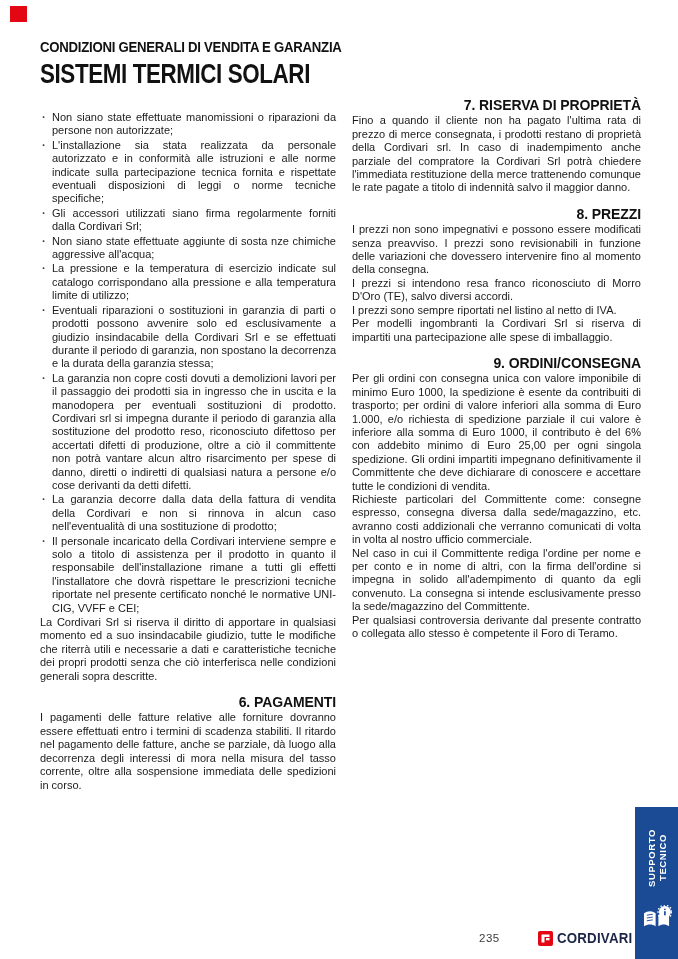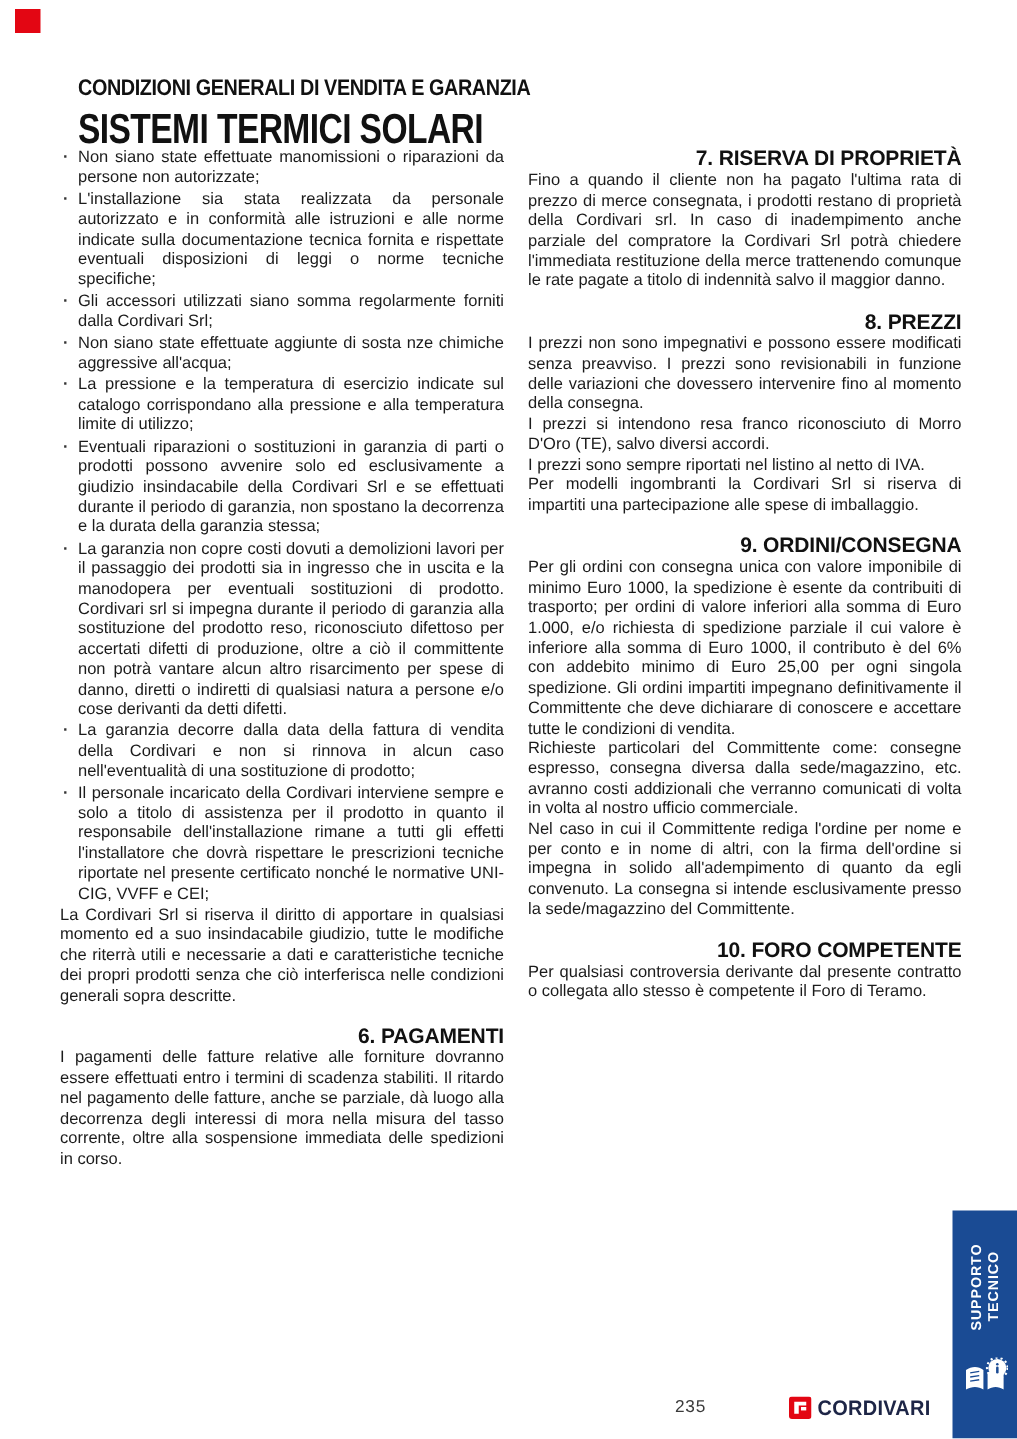--- a/index.html
+++ b/index.html
@@ -12,55 +12,55 @@
   html,body{background:#ffffff;}
   body{
     width:678px;height:959px;position:relative;overflow:hidden;
     font-family:"Liberation Sans","DejaVu Sans",sans-serif;
     color:var(--text-color);
   }
   .corner-mark{
     position:absolute;left:10px;top:6px;width:17px;height:16px;
     background:var(--brand-red);
   }
-  .header{position:absolute;left:52px;top:38px;width:600px;margin-top:12px;}
+  .header{position:absolute;left:40px;top:38px;width:600px;}
   .title-small{
     font-size:15px;font-weight:700;letter-spacing:-0.3px;
     transform:scaleX(0.88);transform-origin:left center;color:#111;
     white-space:nowrap;
   }
   .title-large{
     margin-top:3px;font-size:28px;font-weight:700;letter-spacing:-0.5px;
     transform:scaleX(0.80);transform-origin:left center;color:#111;
     white-space:nowrap;
   }
   .columns{
     position:absolute;left:40px;top:99px;width:601px;
     display:flex;gap:16px;
   }
   .col{font-size:11px;line-height:13.4px;text-align:justify;}
   .col-left{width:296px;}
   .col-right{width:289px;}
-  ul.bullets{list-style:none;}
+  ul.bullets{list-style:none;margin-top:12px;}
   ul.bullets li{
     position:relative;padding-left:12px;margin-bottom:1px;
   }
   ul.bullets li::before{
     content:"\00B7";position:absolute;left:2px;top:0;
     font-weight:700;color:#333;
   }
   .para{margin:0;}
   .sec-heading{
     font-size:14px;font-weight:700;color:#111;
     margin-top:13px;margin-bottom:2px;text-align:right;letter-spacing:-0.1px;
   }
   .sec-heading.first{margin-top:0;}
   .footer{
-    position:absolute;right:54px;bottom:13px;
-    display:flex;align-items:center;gap:55px;
+    position:absolute;right:42px;bottom:13px;
+    display:flex;align-items:center;gap:38px;
   }
   .page-number{font-size:11.5px;color:#3a3a3a;letter-spacing:0.5px;}
   .logo{display:flex;align-items:center;gap:4px;}
   .logo-text{
     font-size:14px;font-weight:700;color:var(--navy);letter-spacing:0.2px;
     transform:scaleX(0.95);transform-origin:left center;
   }
   .side-tab{
     position:absolute;right:0;top:807px;width:43px;height:152px;
     background:var(--tab-blue);
@@ -82,22 +82,22 @@
 <header class="header">
   <div class="title-small">CONDIZIONI GENERALI DI VENDITA E GARANZIA</div>
   <h1 class="title-large">SISTEMI TERMICI SOLARI</h1>
 </header>
 
 <main class="columns">
 
   <section class="col col-left">
     <ul class="bullets">
       <li>Non siano state effettuate manomissioni o riparazioni da persone non autorizzate;</li>
-      <li>L'installazione sia stata realizzata da personale autorizzato e in conformità alle istruzioni e alle norme indicate sulla documentazione tecnica fornita e rispettate eventuali disposizioni di leggi o norme tecniche specifiche;</li>
-      <li>Gli accessori utilizzati siano somma regolarmente forniti dalla Cordivari Srl;</li>
+      <li>L'installazione sia stata realizzata da personale autorizzato e in conformità alle istruzioni e alle norme indicate sulla partecipazione tecnica fornita e rispettate eventuali disposizioni di leggi o norme tecniche specifiche;</li>
+      <li>Gli accessori utilizzati siano firma regolarmente forniti dalla Cordivari Srl;</li>
       <li>Non siano state effettuate aggiunte di sosta nze chimiche aggressive all'acqua;</li>
       <li>La pressione e la temperatura di esercizio indicate sul catalogo corrispondano alla pressione e alla temperatura limite di utilizzo;</li>
       <li>Eventuali riparazioni o sostituzioni in garanzia di parti o prodotti possono avvenire solo ed esclusivamente a giudizio insindacabile della Cordivari Srl e se effettuati durante il periodo di garanzia, non spostano la decorrenza e la durata della garanzia stessa;</li>
       <li>La garanzia non copre costi dovuti a demolizioni lavori per il passaggio dei prodotti sia in ingresso che in uscita e la manodopera per eventuali sostituzioni di prodotto. Cordivari srl si impegna durante il periodo di garanzia alla sostituzione del prodotto reso, riconosciuto difettoso per accertati difetti di produzione, oltre a ciò il committente non potrà vantare alcun altro risarcimento per spese di danno, diretti o indiretti di qualsiasi natura a persone e/o cose derivanti da detti difetti.</li>
       <li>La garanzia decorre dalla data della fattura di vendita della Cordivari e non si rinnova in alcun caso nell'eventualità di una sostituzione di prodotto;</li>
       <li>Il personale incaricato della Cordivari interviene sempre e solo a titolo di assistenza per il prodotto in quanto il responsabile dell'installazione rimane a tutti gli effetti l'installatore che dovrà rispettare le prescrizioni tecniche riportate nel presente certificato nonché le normative UNI-CIG, VVFF e CEI;</li>
     </ul>
     <p class="para">La Cordivari Srl si riserva il diritto di apportare in qualsiasi momento ed a suo insindacabile giudizio, tutte le modifiche che riterrà utili e necessarie a dati e caratteristiche tecniche dei propri prodotti senza che ciò interferisca nelle condizioni generali sopra descritte.</p>
     <h3 class="sec-heading">6. PAGAMENTI</h3>
     <p class="para">I pagamenti delle fatture relative alle forniture dovranno essere effettuati entro i termini di scadenza stabiliti. Il ritardo nel pagamento delle fatture, anche se parziale, dà luogo alla decorrenza degli interessi di mora nella misura del tasso corrente, oltre alla sospensione immediata delle spedizioni in corso.</p>
@@ -111,21 +111,20 @@
     <p class="para">I prezzi non sono impegnativi e possono essere modificati senza preavviso. I prezzi sono revisionabili in funzione delle variazioni che dovessero intervenire fino al momento della consegna.</p>
     <p class="para">I prezzi si intendono resa franco riconosciuto di Morro D'Oro (TE), salvo diversi accordi.</p>
     <p class="para">I prezzi sono sempre riportati nel listino al netto di IVA.</p>
     <p class="para">Per modelli ingombranti la Cordivari Srl si riserva di impartiti una partecipazione alle spese di imballaggio.</p>
 
     <h3 class="sec-heading">9. ORDINI/CONSEGNA</h3>
     <p class="para">Per gli ordini con consegna unica con valore imponibile di minimo Euro 1000, la spedizione è esente da contribuiti di trasporto; per ordini di valore inferiori alla somma di Euro 1.000, e/o richiesta di spedizione parziale il cui valore è inferiore alla somma di Euro 1000, il contributo è del 6% con addebito minimo di Euro 25,00 per ogni singola spedizione. Gli ordini impartiti impegnano definitivamente il Committente che deve dichiarare di conoscere e accettare tutte le condizioni di vendita.</p>
     <p class="para">Richieste particolari del Committente come: consegne espresso, consegna diversa dalla sede/magazzino, etc. avranno costi addizionali che verranno comunicati di volta in volta al nostro ufficio commerciale.</p>
     <p class="para">Nel caso in cui il Committente rediga l'ordine per nome e per conto e in nome di altri, con la firma dell'ordine si impegna in solido all'adempimento di quanto da egli convenuto. La consegna si intende esclusivamente presso la sede/magazzino del Committente.</p>
 
-    <h3 class="sec-heading">10. FORO COMPETENTE</h3>
     <p class="para">Per qualsiasi controversia derivante dal presente contratto o collegata allo stesso è competente il Foro di Teramo.</p>
   </section>
 
 </main>
 
 <footer class="footer">
   <span class="page-number">235</span>
   <div class="logo">
     <svg width="15" height="15" viewBox="0 0 15 15">
       <rect x="0" y="0" width="15" height="15" rx="2" fill="#e30613"></rect>

